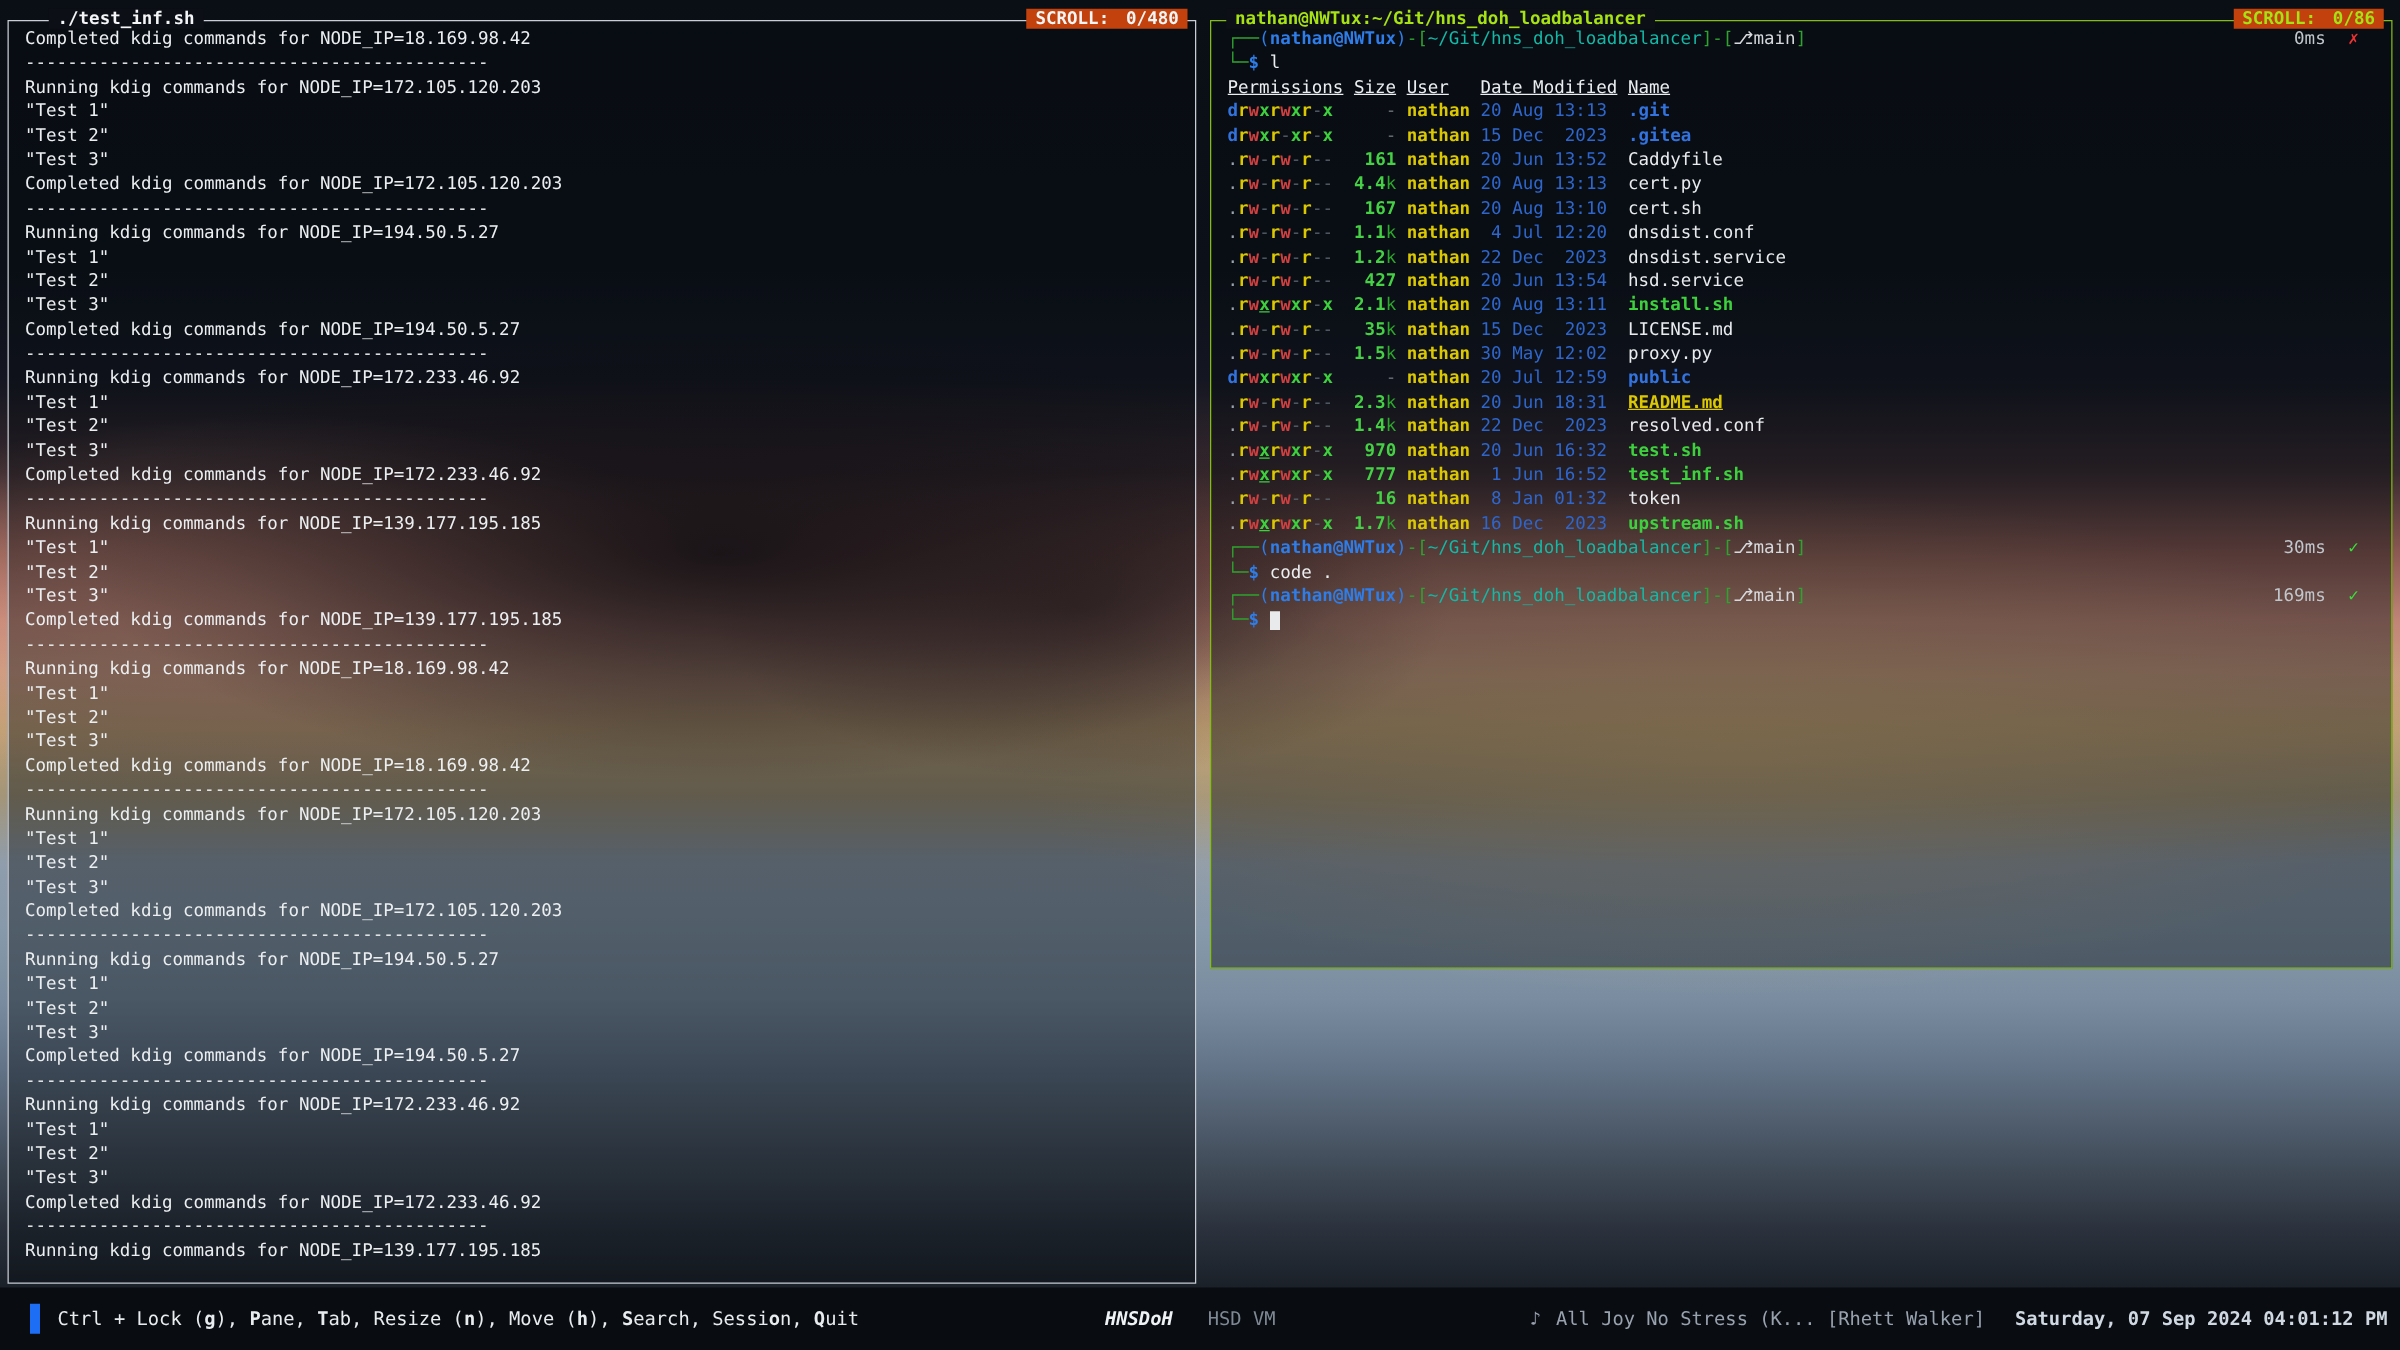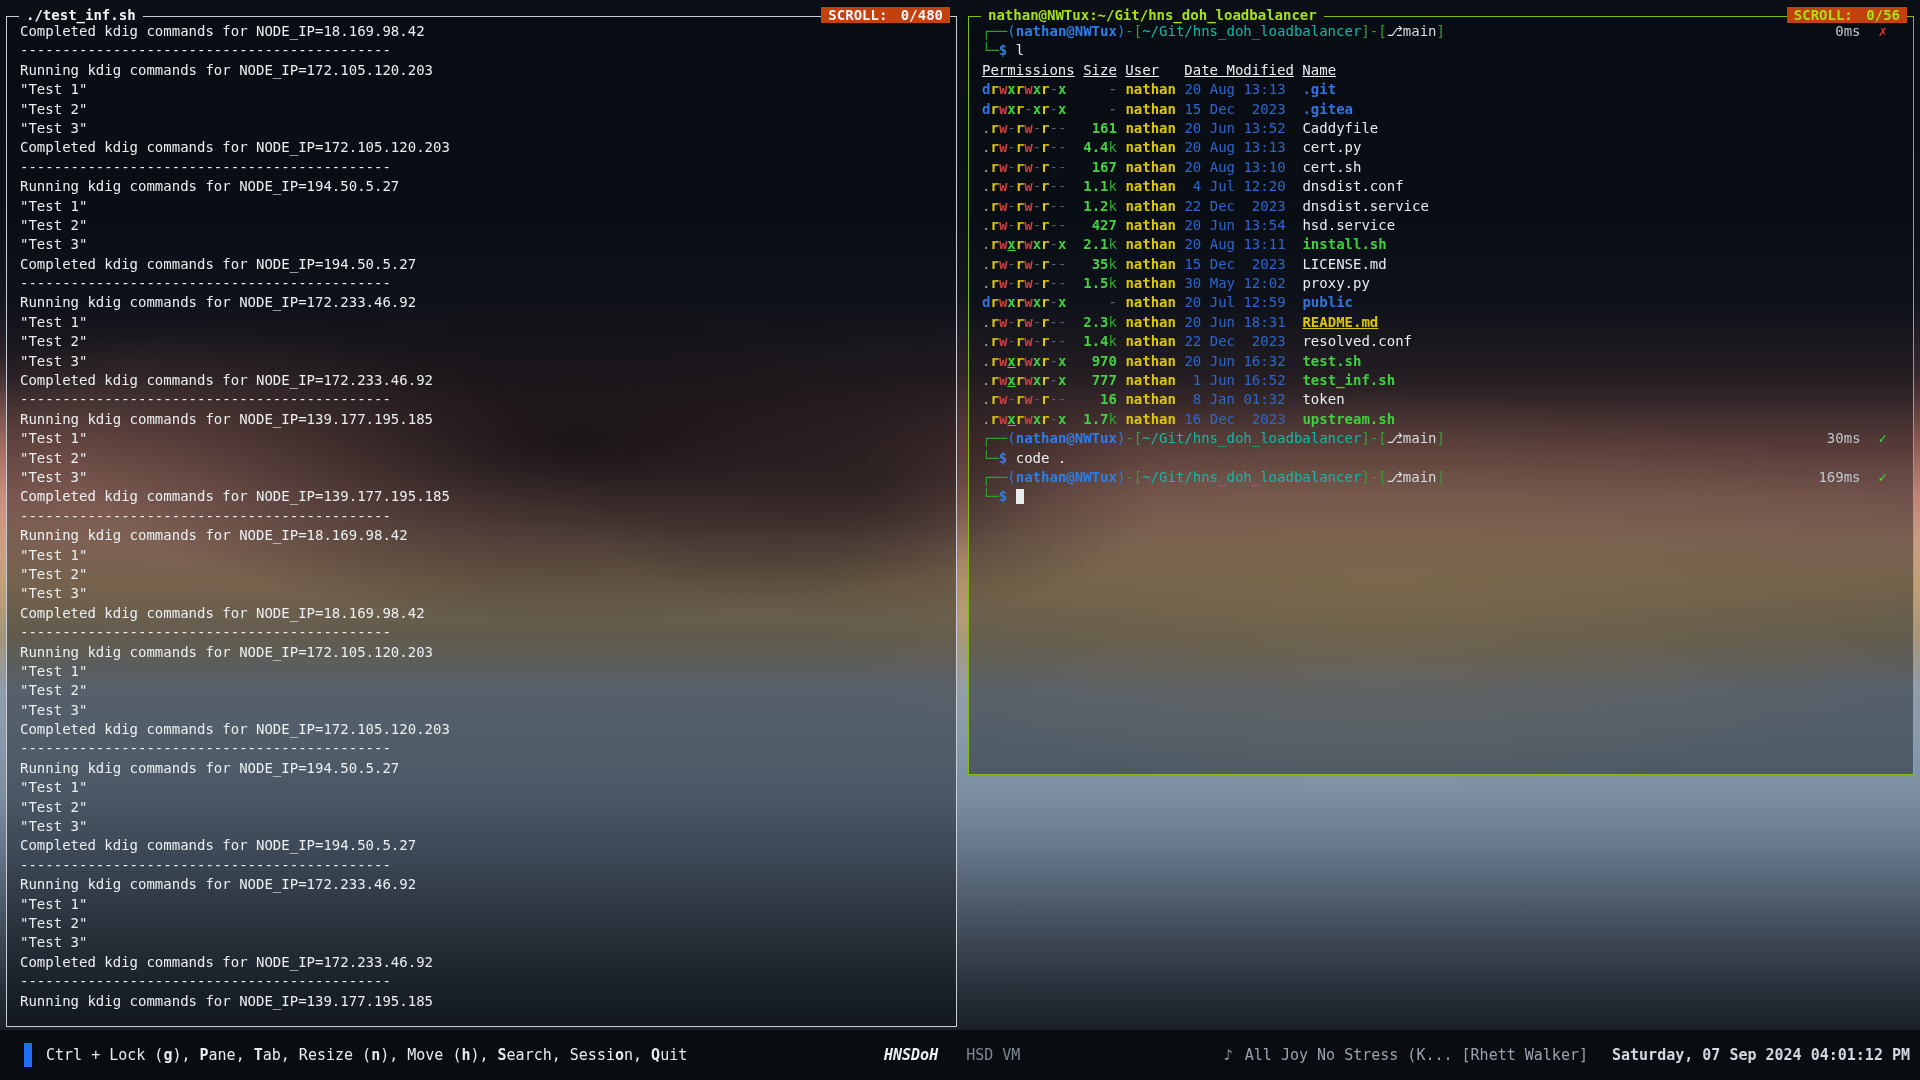--- a/index.html
+++ b/index.html
@@ -16,21 +16,21 @@
         #8c5a53 41%,#c08577 46%,#c99b80 50%,#bfa075 54%,#a39579 59%,
         #8f9dac 64%,#8699aa 69%,#7a8da0 74%,#637488 79%,#475361 85%,
         #2b323d 91%,#151a21 97%,#0f1319 100%);}
   
   .pane{position:absolute;box-sizing:border-box;border:1px solid;
         background:rgba(8,11,17,.42);}
   #left-pane{left:6px;top:16px;width:951px;height:1011px;border-color:#c9ced6;}
   #right-pane{left:968px;top:16px;width:946px;height:759px;border-color:#84bd12;}
   .pane-title{position:absolute;top:-10px;left:12px;padding:0 7px;background:#0c0f15;
               font-size:14px;font-weight:bold;white-space:pre;}
-  #left-pane .pane-title{color:#f3f5f7;}
+  #left-pane .pane-title{color:#f3f5f7;margin-left:20px;}
   #right-pane .pane-title{color:#a6e214;}
   .pane-scroll{position:absolute;top:-10px;right:6px;padding:0 7px;background:#c2410c;
                font-size:14px;font-weight:bold;white-space:pre;}
   #left-pane .pane-scroll{color:#f3f5f7;}
   #right-pane .pane-scroll{color:#a6e214;}
   .scroll-val{margin-left:1.6ch;}
   .pane-content{position:absolute;left:13px;top:5px;right:6px;bottom:4px;overflow:hidden;
                 font-size:14px;line-height:19.4px;color:#eceff1;white-space:pre;}
   .tline{height:19.4px;}
   .row{position:relative;height:19.4px;}
@@ -88,21 +88,21 @@
   <div id="wallpaper"></div>
 
   <div class="pane" id="left-pane">
     <span class="pane-title">./test_inf.sh</span>
     <span class="pane-scroll"><span>SCROLL:</span><span class="scroll-val">0/480</span></span>
     <div class="pane-content" id="left-lines"><div class="tline">Completed kdig commands for NODE_IP=18.169.98.42</div><div class="tline">--------------------------------------------</div><div class="tline">Running kdig commands for NODE_IP=172.105.120.203</div><div class="tline">"Test 1"</div><div class="tline">"Test 2"</div><div class="tline">"Test 3"</div><div class="tline">Completed kdig commands for NODE_IP=172.105.120.203</div><div class="tline">--------------------------------------------</div><div class="tline">Running kdig commands for NODE_IP=194.50.5.27</div><div class="tline">"Test 1"</div><div class="tline">"Test 2"</div><div class="tline">"Test 3"</div><div class="tline">Completed kdig commands for NODE_IP=194.50.5.27</div><div class="tline">--------------------------------------------</div><div class="tline">Running kdig commands for NODE_IP=172.233.46.92</div><div class="tline">"Test 1"</div><div class="tline">"Test 2"</div><div class="tline">"Test 3"</div><div class="tline">Completed kdig commands for NODE_IP=172.233.46.92</div><div class="tline">--------------------------------------------</div><div class="tline">Running kdig commands for NODE_IP=139.177.195.185</div><div class="tline">"Test 1"</div><div class="tline">"Test 2"</div><div class="tline">"Test 3"</div><div class="tline">Completed kdig commands for NODE_IP=139.177.195.185</div><div class="tline">--------------------------------------------</div><div class="tline">Running kdig commands for NODE_IP=18.169.98.42</div><div class="tline">"Test 1"</div><div class="tline">"Test 2"</div><div class="tline">"Test 3"</div><div class="tline">Completed kdig commands for NODE_IP=18.169.98.42</div><div class="tline">--------------------------------------------</div><div class="tline">Running kdig commands for NODE_IP=172.105.120.203</div><div class="tline">"Test 1"</div><div class="tline">"Test 2"</div><div class="tline">"Test 3"</div><div class="tline">Completed kdig commands for NODE_IP=172.105.120.203</div><div class="tline">--------------------------------------------</div><div class="tline">Running kdig commands for NODE_IP=194.50.5.27</div><div class="tline">"Test 1"</div><div class="tline">"Test 2"</div><div class="tline">"Test 3"</div><div class="tline">Completed kdig commands for NODE_IP=194.50.5.27</div><div class="tline">--------------------------------------------</div><div class="tline">Running kdig commands for NODE_IP=172.233.46.92</div><div class="tline">"Test 1"</div><div class="tline">"Test 2"</div><div class="tline">"Test 3"</div><div class="tline">Completed kdig commands for NODE_IP=172.233.46.92</div><div class="tline">--------------------------------------------</div><div class="tline">Running kdig commands for NODE_IP=139.177.195.185</div></div>
   </div>
 
   <div class="pane" id="right-pane">
     <span class="pane-title">nathan@NWTux:~/Git/hns_doh_loadbalancer</span>
-    <span class="pane-scroll"><span>SCROLL:</span><span class="scroll-val">0/56</span></span>
+    <span class="pane-scroll"><span>SCROLL:</span><span class="scroll-val">0/86</span></span>
     <div class="pane-content" id="right-lines"><div class="row"><span class="p-frame">┌──</span><span class="p-blue">(</span><span class="p-blue p-bold">nathan@NWTux</span><span class="p-blue">)</span><span class="p-frame">-[</span><span class="p-path">~/Git/hns_doh_loadbalancer</span><span class="p-frame">]-[</span><span class="p-branch">⎇</span><span class="p-branch">main</span><span class="p-frame">]</span><span class="timing-wrap"><span class="timing">0ms</span><span class="st-fail">✗</span></span></div><div class="row"><span class="p-frame">└─</span><span class="p-dollar">$</span><span class="cmd-text"> l</span></div><div class="row"><span class="hdr-word">Permissions</span><span> </span><span class="hdr-word">Size</span><span> </span><span class="hdr-word">User</span><span>   </span><span class="hdr-word">Date Modified</span><span> </span><span class="hdr-word">Name</span></div><div class="row"><span class="p-d">d</span><span class="p-r">r</span><span class="p-w">w</span><span class="p-x">x</span><span class="p-r">r</span><span class="p-w">w</span><span class="p-x">x</span><span class="p-r">r</span><span class="p-dash">-</span><span class="p-x">x</span><span>     </span><span class="f-nosize">-</span><span> </span><span class="f-user">nathan</span><span> </span><span class="f-date">20 Aug 13:13</span><span>  </span><span class="n-dir">.git</span></div><div class="row"><span class="p-d">d</span><span class="p-r">r</span><span class="p-w">w</span><span class="p-x">x</span><span class="p-r">r</span><span class="p-dash">-</span><span class="p-x">x</span><span class="p-r">r</span><span class="p-dash">-</span><span class="p-x">x</span><span>     </span><span class="f-nosize">-</span><span> </span><span class="f-user">nathan</span><span> </span><span class="f-date">15 Dec  2023</span><span>  </span><span class="n-dir">.gitea</span></div><div class="row"><span class="p-dot">.</span><span class="p-r">r</span><span class="p-w">w</span><span class="p-dash">-</span><span class="p-r">r</span><span class="p-w">w</span><span class="p-dash">-</span><span class="p-r">r</span><span class="p-dash">-</span><span class="p-dash">-</span><span>   </span><span class="f-size">161</span><span> </span><span class="f-user">nathan</span><span> </span><span class="f-date">20 Jun 13:52</span><span>  </span><span class="n-file">Caddyfile</span></div><div class="row"><span class="p-dot">.</span><span class="p-r">r</span><span class="p-w">w</span><span class="p-dash">-</span><span class="p-r">r</span><span class="p-w">w</span><span class="p-dash">-</span><span class="p-r">r</span><span class="p-dash">-</span><span class="p-dash">-</span><span>  </span><span class="f-size">4.4</span><span class="f-unit">k</span><span> </span><span class="f-user">nathan</span><span> </span><span class="f-date">20 Aug 13:13</span><span>  </span><span class="n-file">cert.py</span></div><div class="row"><span class="p-dot">.</span><span class="p-r">r</span><span class="p-w">w</span><span class="p-dash">-</span><span class="p-r">r</span><span class="p-w">w</span><span class="p-dash">-</span><span class="p-r">r</span><span class="p-dash">-</span><span class="p-dash">-</span><span>   </span><span class="f-size">167</span><span> </span><span class="f-user">nathan</span><span> </span><span class="f-date">20 Aug 13:10</span><span>  </span><span class="n-file">cert.sh</span></div><div class="row"><span class="p-dot">.</span><span class="p-r">r</span><span class="p-w">w</span><span class="p-dash">-</span><span class="p-r">r</span><span class="p-w">w</span><span class="p-dash">-</span><span class="p-r">r</span><span class="p-dash">-</span><span class="p-dash">-</span><span>  </span><span class="f-size">1.1</span><span class="f-unit">k</span><span> </span><span class="f-user">nathan</span><span> </span><span class="f-date"> 4 Jul 12:20</span><span>  </span><span class="n-file">dnsdist.conf</span></div><div class="row"><span class="p-dot">.</span><span class="p-r">r</span><span class="p-w">w</span><span class="p-dash">-</span><span class="p-r">r</span><span class="p-w">w</span><span class="p-dash">-</span><span class="p-r">r</span><span class="p-dash">-</span><span class="p-dash">-</span><span>  </span><span class="f-size">1.2</span><span class="f-unit">k</span><span> </span><span class="f-user">nathan</span><span> </span><span class="f-date">22 Dec  2023</span><span>  </span><span class="n-file">dnsdist.service</span></div><div class="row"><span class="p-dot">.</span><span class="p-r">r</span><span class="p-w">w</span><span class="p-dash">-</span><span class="p-r">r</span><span class="p-w">w</span><span class="p-dash">-</span><span class="p-r">r</span><span class="p-dash">-</span><span class="p-dash">-</span><span>   </span><span class="f-size">427</span><span> </span><span class="f-user">nathan</span><span> </span><span class="f-date">20 Jun 13:54</span><span>  </span><span class="n-file">hsd.service</span></div><div class="row"><span class="p-dot">.</span><span class="p-r">r</span><span class="p-w">w</span><span class="p-x ux">x</span><span class="p-r">r</span><span class="p-w">w</span><span class="p-x">x</span><span class="p-r">r</span><span class="p-dash">-</span><span class="p-x">x</span><span>  </span><span class="f-size">2.1</span><span class="f-unit">k</span><span> </span><span class="f-user">nathan</span><span> </span><span class="f-date">20 Aug 13:11</span><span>  </span><span class="n-exec">install.sh</span></div><div class="row"><span class="p-dot">.</span><span class="p-r">r</span><span class="p-w">w</span><span class="p-dash">-</span><span class="p-r">r</span><span class="p-w">w</span><span class="p-dash">-</span><span class="p-r">r</span><span class="p-dash">-</span><span class="p-dash">-</span><span>   </span><span class="f-size">35</span><span class="f-unit">k</span><span> </span><span class="f-user">nathan</span><span> </span><span class="f-date">15 Dec  2023</span><span>  </span><span class="n-file">LICENSE.md</span></div><div class="row"><span class="p-dot">.</span><span class="p-r">r</span><span class="p-w">w</span><span class="p-dash">-</span><span class="p-r">r</span><span class="p-w">w</span><span class="p-dash">-</span><span class="p-r">r</span><span class="p-dash">-</span><span class="p-dash">-</span><span>  </span><span class="f-size">1.5</span><span class="f-unit">k</span><span> </span><span class="f-user">nathan</span><span> </span><span class="f-date">30 May 12:02</span><span>  </span><span class="n-file">proxy.py</span></div><div class="row"><span class="p-d">d</span><span class="p-r">r</span><span class="p-w">w</span><span class="p-x">x</span><span class="p-r">r</span><span class="p-w">w</span><span class="p-x">x</span><span class="p-r">r</span><span class="p-dash">-</span><span class="p-x">x</span><span>     </span><span class="f-nosize">-</span><span> </span><span class="f-user">nathan</span><span> </span><span class="f-date">20 Jul 12:59</span><span>  </span><span class="n-dir">public</span></div><div class="row"><span class="p-dot">.</span><span class="p-r">r</span><span class="p-w">w</span><span class="p-dash">-</span><span class="p-r">r</span><span class="p-w">w</span><span class="p-dash">-</span><span class="p-r">r</span><span class="p-dash">-</span><span class="p-dash">-</span><span>  </span><span class="f-size">2.3</span><span class="f-unit">k</span><span> </span><span class="f-user">nathan</span><span> </span><span class="f-date">20 Jun 18:31</span><span>  </span><span class="n-readme">README.md</span></div><div class="row"><span class="p-dot">.</span><span class="p-r">r</span><span class="p-w">w</span><span class="p-dash">-</span><span class="p-r">r</span><span class="p-w">w</span><span class="p-dash">-</span><span class="p-r">r</span><span class="p-dash">-</span><span class="p-dash">-</span><span>  </span><span class="f-size">1.4</span><span class="f-unit">k</span><span> </span><span class="f-user">nathan</span><span> </span><span class="f-date">22 Dec  2023</span><span>  </span><span class="n-file">resolved.conf</span></div><div class="row"><span class="p-dot">.</span><span class="p-r">r</span><span class="p-w">w</span><span class="p-x ux">x</span><span class="p-r">r</span><span class="p-w">w</span><span class="p-x">x</span><span class="p-r">r</span><span class="p-dash">-</span><span class="p-x">x</span><span>   </span><span class="f-size">970</span><span> </span><span class="f-user">nathan</span><span> </span><span class="f-date">20 Jun 16:32</span><span>  </span><span class="n-exec">test.sh</span></div><div class="row"><span class="p-dot">.</span><span class="p-r">r</span><span class="p-w">w</span><span class="p-x ux">x</span><span class="p-r">r</span><span class="p-w">w</span><span class="p-x">x</span><span class="p-r">r</span><span class="p-dash">-</span><span class="p-x">x</span><span>   </span><span class="f-size">777</span><span> </span><span class="f-user">nathan</span><span> </span><span class="f-date"> 1 Jun 16:52</span><span>  </span><span class="n-exec">test_inf.sh</span></div><div class="row"><span class="p-dot">.</span><span class="p-r">r</span><span class="p-w">w</span><span class="p-dash">-</span><span class="p-r">r</span><span class="p-w">w</span><span class="p-dash">-</span><span class="p-r">r</span><span class="p-dash">-</span><span class="p-dash">-</span><span>    </span><span class="f-size">16</span><span> </span><span class="f-user">nathan</span><span> </span><span class="f-date"> 8 Jan 01:32</span><span>  </span><span class="n-file">token</span></div><div class="row"><span class="p-dot">.</span><span class="p-r">r</span><span class="p-w">w</span><span class="p-x ux">x</span><span class="p-r">r</span><span class="p-w">w</span><span class="p-x">x</span><span class="p-r">r</span><span class="p-dash">-</span><span class="p-x">x</span><span>  </span><span class="f-size">1.7</span><span class="f-unit">k</span><span> </span><span class="f-user">nathan</span><span> </span><span class="f-date">16 Dec  2023</span><span>  </span><span class="n-exec">upstream.sh</span></div><div class="row"><span class="p-frame">┌──</span><span class="p-blue">(</span><span class="p-blue p-bold">nathan@NWTux</span><span class="p-blue">)</span><span class="p-frame">-[</span><span class="p-path">~/Git/hns_doh_loadbalancer</span><span class="p-frame">]-[</span><span class="p-branch">⎇</span><span class="p-branch">main</span><span class="p-frame">]</span><span class="timing-wrap"><span class="timing">30ms</span><span class="st-ok">✓</span></span></div><div class="row"><span class="p-frame">└─</span><span class="p-dollar">$</span><span class="cmd-text"> code .</span></div><div class="row"><span class="p-frame">┌──</span><span class="p-blue">(</span><span class="p-blue p-bold">nathan@NWTux</span><span class="p-blue">)</span><span class="p-frame">-[</span><span class="p-path">~/Git/hns_doh_loadbalancer</span><span class="p-frame">]-[</span><span class="p-branch">⎇</span><span class="p-branch">main</span><span class="p-frame">]</span><span class="timing-wrap"><span class="timing">169ms</span><span class="st-ok">✓</span></span></div><div class="row"><span class="p-frame">└─</span><span class="p-dollar">$</span><span class="cmd-text"> </span><span class="cursor"> </span></div></div>
   </div>
 
   <div id="status-bar">
     <div id="kb-area">
       <div id="lock-block"></div>
       <span id="kb-text"><span>Ctrl + Lock (</span><b>g</b><span>), </span><b>P</b><span>ane, </span><b>T</b><span>ab, Resize (</span><b>n</b><span>), Move (</span><b>h</b><span>), </span><b>S</b><span>earch, Sessi</span><b>o</b><span>n, </span><b>Q</b><span>uit</span></span>
     </div>
     <div id="tabs">
         <span class="tab active">HNSDoH</span>

